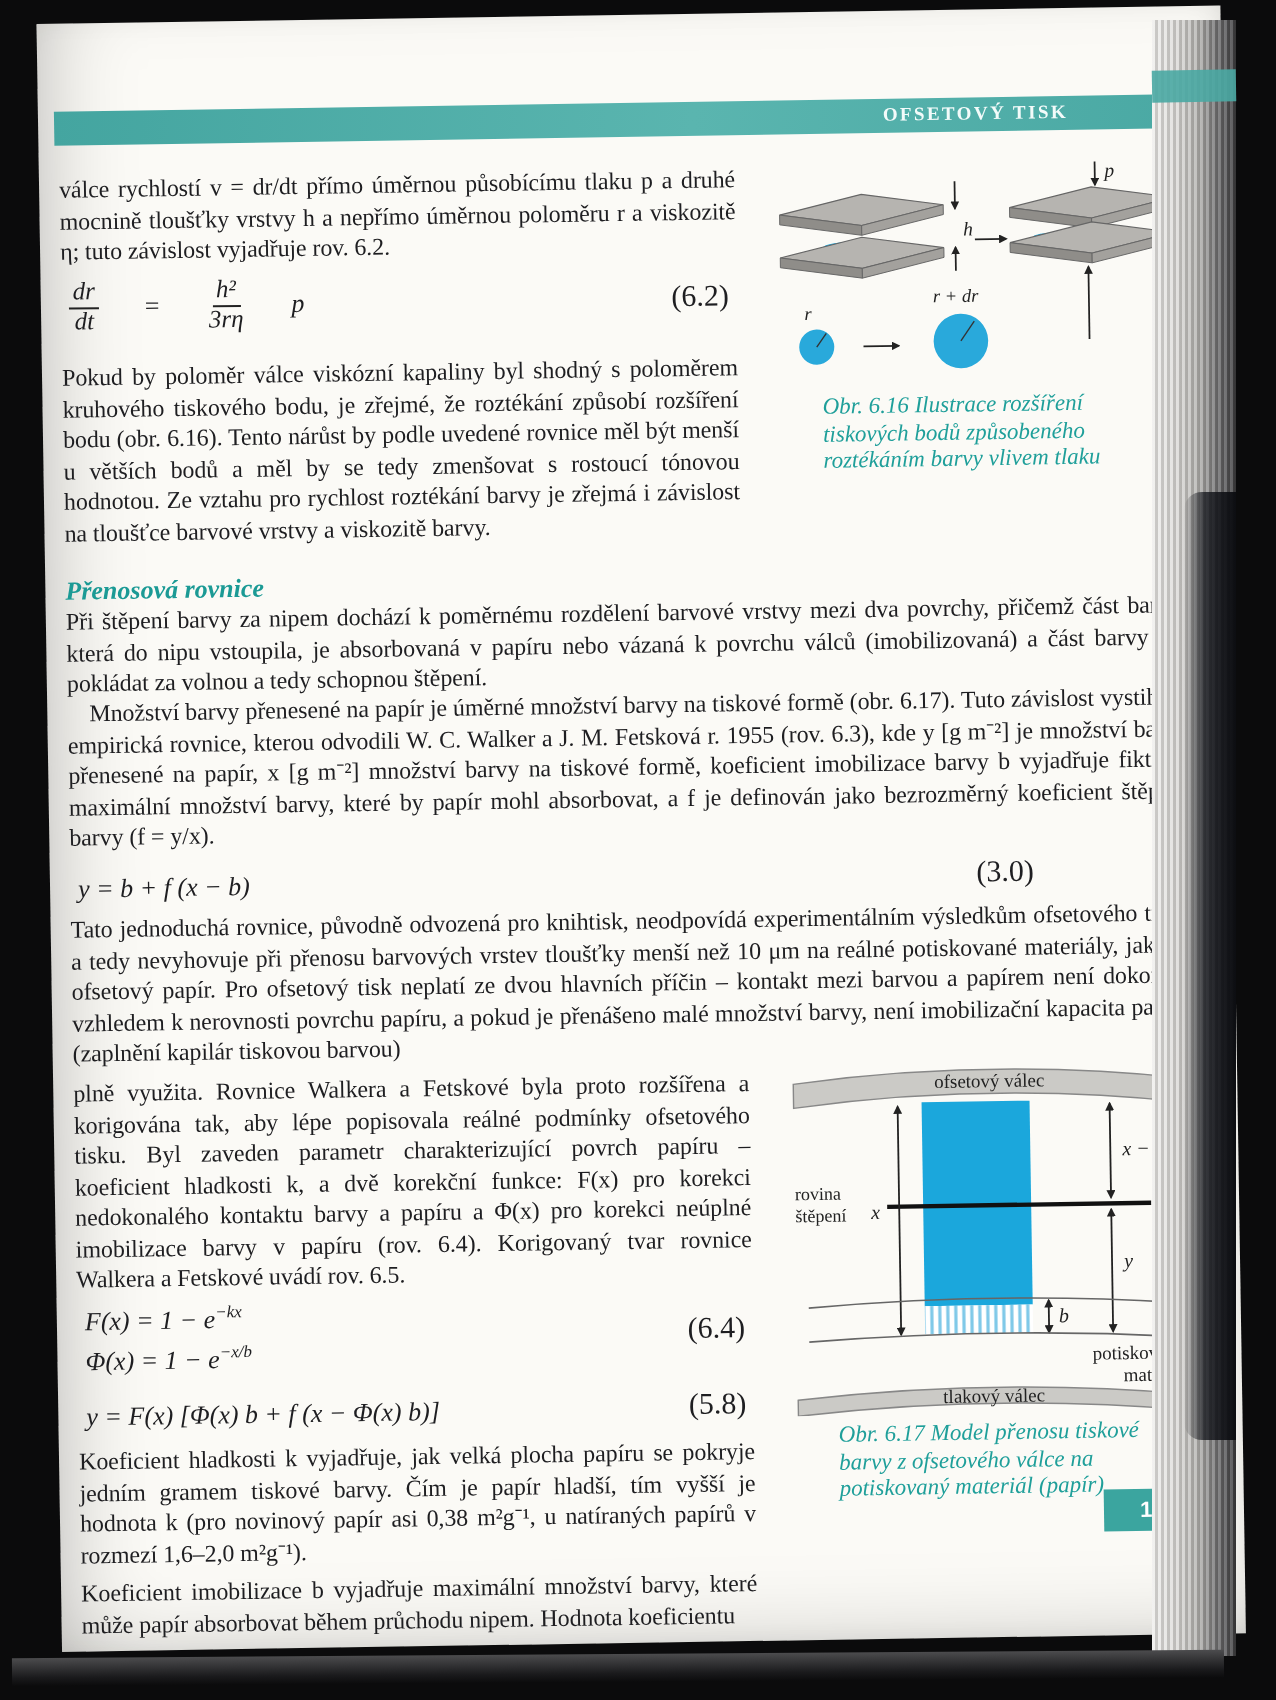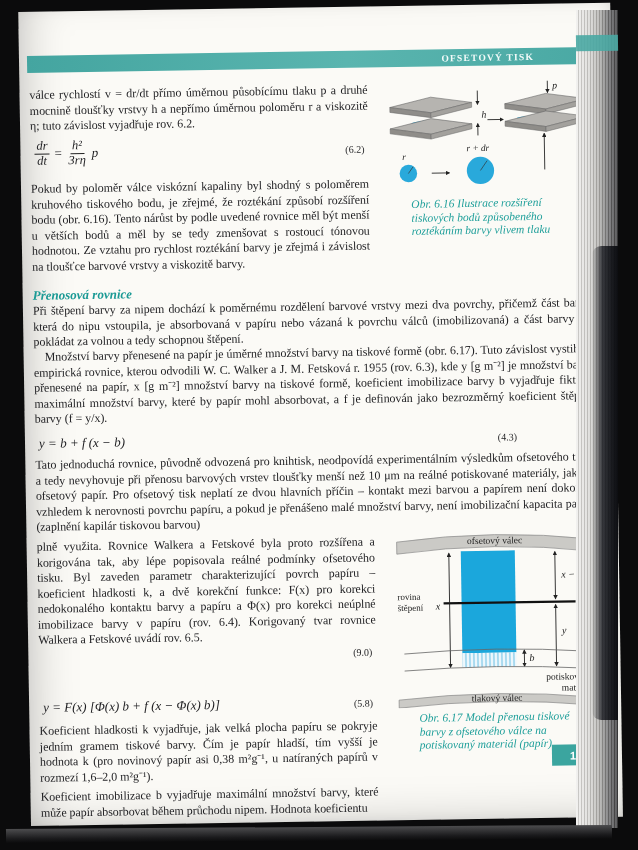--- a/index.html
+++ b/index.html
@@ -34,22 +34,22 @@
   .indent{text-indent:11px;}
   .section-heading{
     position:absolute;left:10px;top:276px;color:#1b9a95;
     font-weight:bold;font-style:italic;font-size:13px;
   }
   
   .eqrow{
     position:absolute;left:14px;display:flex;align-items:center;
     font-style:italic;font-size:13px;color:#1e1e21;
   }
-  .eq-label{margin-left:auto;font-style:normal;font-size:10px;}
-  .eq-flex{display:flex;align-items:center;gap:4px;}
+  .eq-label{margin-left:auto;font-style:normal;font-size:15px;}
+  .eq-flex{display:flex;align-items:center;gap:22px;}
   .frac{display:inline-flex;flex-direction:column;align-items:center;
         line-height:1.1;font-size:12.5px;}
   .frac .fn{border-bottom:1px solid #222;padding:0 2px;}
   .frac .fd{padding:0 2px;font-style:italic;}
   .eq-stack{display:flex;flex-direction:column;gap:3px;}
   sup{font-size:8.5px;}
   
   .figsvg{position:absolute;}
   .figcap{
     position:absolute;color:#1f9f9a;font-style:italic;
@@ -114,28 +114,32 @@
 
   <div class="para w-narrow" style="top:170px;">Pokud by poloměr válce viskózní kapaliny byl shodný s poloměrem kruhového tiskového bodu, je zřejmé, že roztékání způsobí rozšíření bodu (obr. 6.16). Tento nárůst by podle uvedené rovnice měl být menší u větších bodů a měl by se tedy zmenšovat s rostoucí tónovou hodnotou. Ze vztahu pro rychlost roztékání barvy je zřejmá i závislost na tloušťce barvové vrstvy a viskozitě barvy.</div>
 
   <div class="section-heading">Přenosová rovnice</div>
 
   <div class="para w-full" style="top:292px;">Při štěpení barvy za nipem dochází k poměrnému rozdělení barvové vrstvy mezi dva povrchy, přičemž část barvy, která do nipu vstoupila, je absorbovaná v papíru nebo vázaná k povrchu válců (imobilizovaná) a část barvy lze pokládat za volnou a tedy schopnou štěpení.</div>
   <div class="para w-full indent" style="top:338px;">Množství barvy přenesené na papír je úměrné množství barvy na tiskové formě (obr. 6.17). Tuto závislost vystihuje empirická rovnice, kterou odvodili W. C. Walker a J. M. Fetsková r. 1955 (rov. 6.3), kde y [g m⁻²] je množství barvy přenesené na papír, x [g m⁻²] množství barvy na tiskové formě, koeficient imobilizace barvy b vyjadřuje fiktivní maximální množství barvy, které by papír mohl absorbovat, a f je definován jako bezrozměrný koeficient štěpení barvy (f = y/x).</div>
 
   <div class="eqrow" style="top:424px;width:478px;">
     <span>y = b + f (x − b)</span>
-    <span class="eq-label">(4.3)</span>
+    <span class="eq-label">(3.0)</span>
   </div>
 
   <div class="para w-full" style="top:446px;">Tato jednoduchá rovnice, původně odvozená pro knihtisk, neodpovídá experimentálním výsledkům ofsetového tisku a tedy nevyhovuje při přenosu barvových vrstev tloušťky menší než 10 μm na reálné potiskované materiály, jako je ofsetový papír. Pro ofsetový tisk neplatí ze dvou hlavních příčin – kontakt mezi barvou a papírem není dokonalý vzhledem k nerovnosti povrchu papíru, a pokud je přenášeno malé množství barvy, není imobilizační kapacita papíru (zaplnění kapilár tiskovou barvou)</div>
   <div class="para w-narrow" style="top:528px;">plně využita. Rovnice Walkera a Fetskové byla proto rozšířena a korigována tak, aby lépe popisovala reálné podmínky ofsetového tisku. Byl zaveden parametr charakterizující povrch papíru – koeficient hladkosti k, a dvě korekční funkce: F(x) pro korekci nedokonalého kontaktu barvy a papíru a Φ(x) pro korekci neúplné imobilizace barvy v papíru (rov. 6.4). Korigovaný tvar rovnice Walkera a Fetskové uvádí rov. 6.5.</div>
 
   <div class="eqrow" style="top:640px;width:330px;">
-    <span class="eq-label">(9.0)</span>
+    <span class="eq-stack">
+      <span><span>F(x) = 1 − e</span><sup>−kx</sup></span>
+      <span><span>Φ(x) = 1 − e</span><sup>−x/b</sup></span>
+    </span>
+    <span class="eq-label">(6.4)</span>
   </div>
 
   <div class="eqrow" style="top:688px;width:330px;">
     <span>y = F(x) [Φ(x) b + f (x − Φ(x) b)]</span>
     <span class="eq-label">(5.8)</span>
   </div>
 
   <div class="para w-narrow" style="top:712px;">Koeficient hladkosti k vyjadřuje, jak velká plocha papíru se pokryje jedním gramem tiskové barvy. Čím je papír hladší, tím vyšší je hodnota k (pro novinový papír asi 0,38 m²g⁻¹, u natíraných papírů v rozmezí 1,6–2,0 m²g⁻¹).</div>
   <div class="para w-narrow" style="top:778px;">Koeficient imobilizace b vyjadřuje maximální množství barvy, které může papír absorbovat během průchodu nipem. Hodnota koeficientu</div>
 

